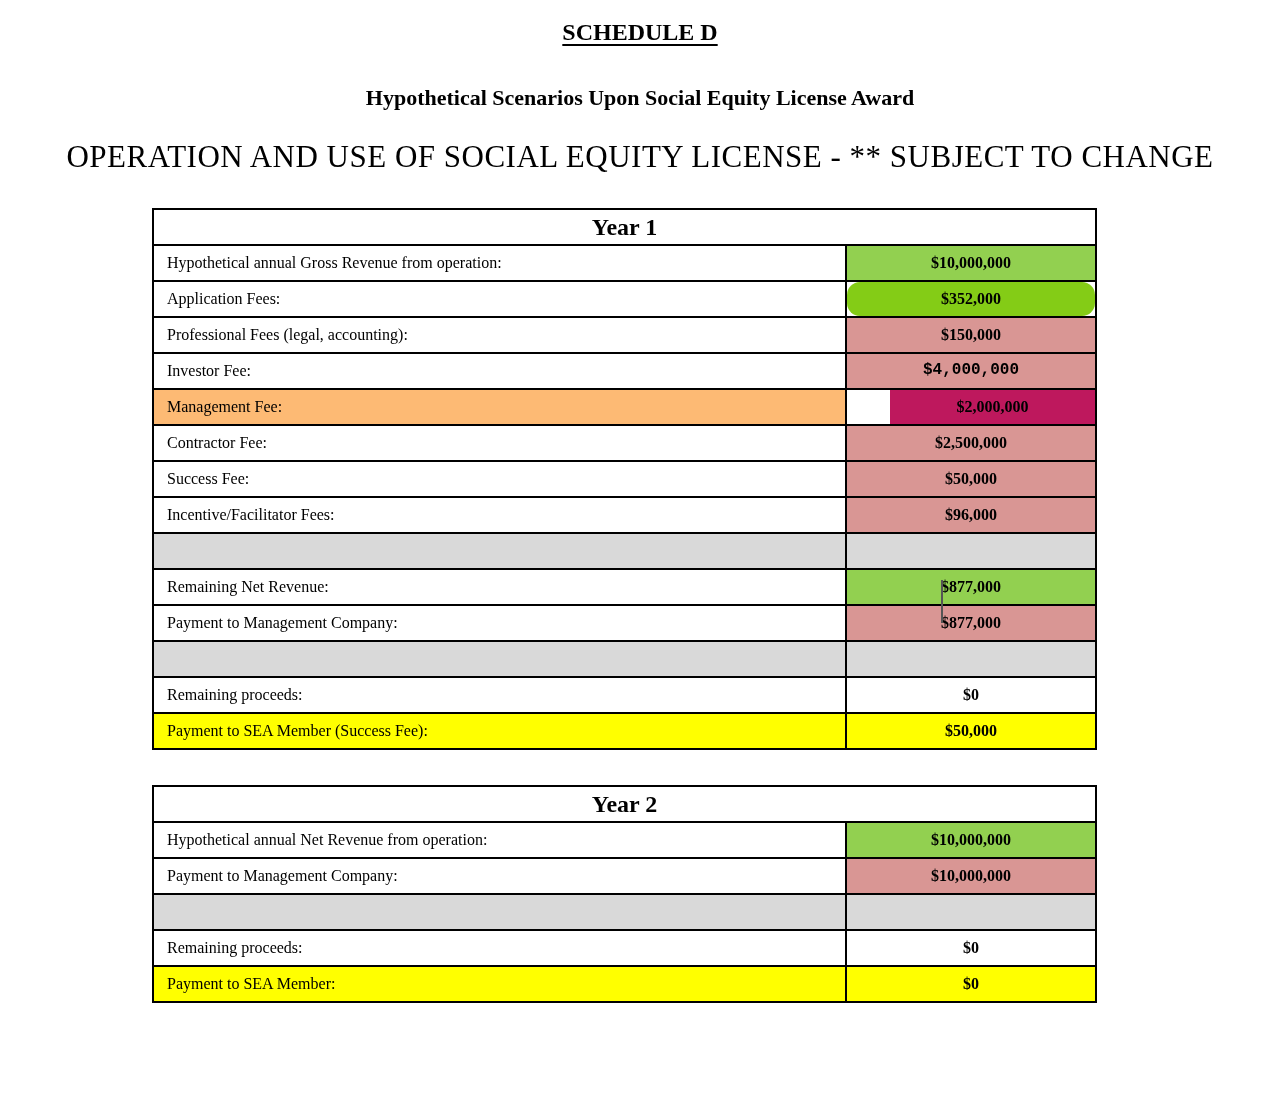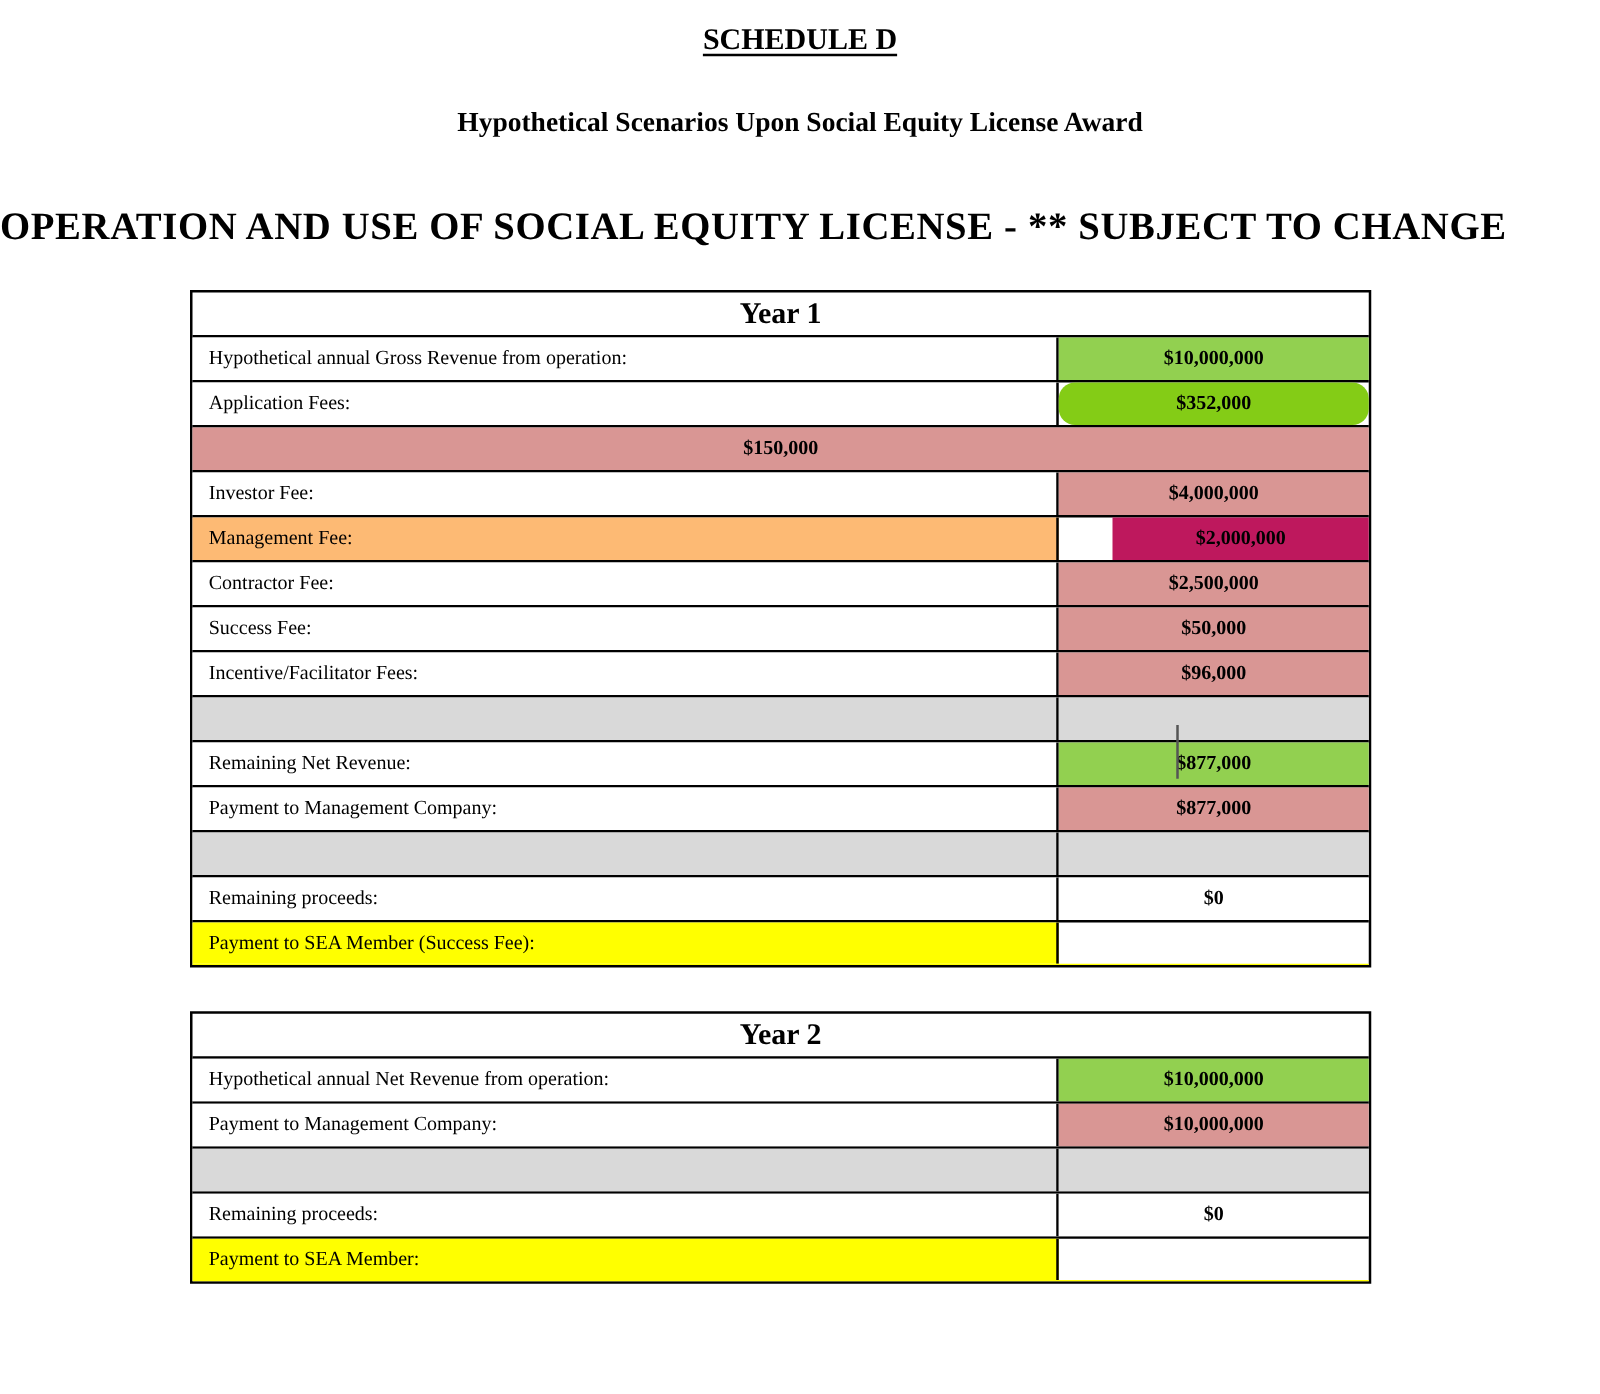--- a/index.html
+++ b/index.html
@@ -25,23 +25,24 @@
     text-underline-offset: 4px;
   }
   .doc-subtitle {
     text-align: center;
     margin-top: 36px;
     font-size: 22px;
     font-weight: bold;
     line-height: 30px;
   }
   .doc-heading {
-    margin-top: 50px;
+    text-align: center;
+    margin-top: 26px;
     font-size: 31px;
-    font-weight: bold;
+    font-weight: normal;
     line-height: 36px;
     letter-spacing: 0.5px;
     white-space: nowrap;
   }
   .doc-table {
     width: 945px;
     margin-left: 152px;
     border: 2px solid #000;
     box-sizing: border-box;
     background: #fff;
@@ -54,21 +55,21 @@
     text-align: center;
     font-weight: bold;
     font-size: 24px;
     line-height: 34px;
   }
   .trow {
     display: flex;
     height: 34px;
     border-bottom: 2px solid #000;
   }
-  .trow:last-child { border-bottom: none; flex-direction: column; }
+  .trow:last-child { border-bottom: none; }
   .cell {
     box-sizing: border-box;
     font-size: 16px;
     line-height: 33px;
     overflow: hidden;
     white-space: nowrap;
   }
   .cell.label {
     width: 693px;
     border-right: 2px solid #000;
@@ -103,25 +104,26 @@
   <div class="rows">
       <div class="trow">
         <div class="cell label" style="background: rgb(255, 255, 255);">Hypothetical annual Gross Revenue from operation:</div>
         <div class="cell value" style="background: rgb(146, 208, 80);">$10,000,000</div>
       </div>
       <div class="trow">
         <div class="cell label" style="background: rgb(255, 255, 255);">Application Fees:</div>
         <div class="cell value" style="background: #84cc16; border-radius: 13px;">$352,000</div>
       </div>
       <div class="trow">
+        <div class="cell label" style="background: rgb(255, 255, 255);">Professional Fees (legal, accounting):</div>
         <div class="cell value" style="background: rgb(217, 150, 148);">$150,000</div>
       </div>
       <div class="trow">
         <div class="cell label" style="background: rgb(255, 255, 255);">Investor Fee:</div>
-        <div class="cell value" style="background: rgb(217, 150, 148);">$4,000,000</div>
+        <div class="cell value" style="background: rgb(217, 150, 148); font-family: Liberation Mono, monospace;">$4,000,000</div>
       </div>
       <div class="trow">
         <div class="cell label" style="background: #fdba74;">Management Fee:</div>
         <div class="cell value" style="background: #be185d; margin-left: 43px;">$2,000,000</div>
       </div>
       <div class="trow">
         <div class="cell label" style="background: rgb(255, 255, 255);">Contractor Fee:</div>
         <div class="cell value" style="background: rgb(217, 150, 148);">$2,500,000</div>
       </div>
       <div class="trow">

